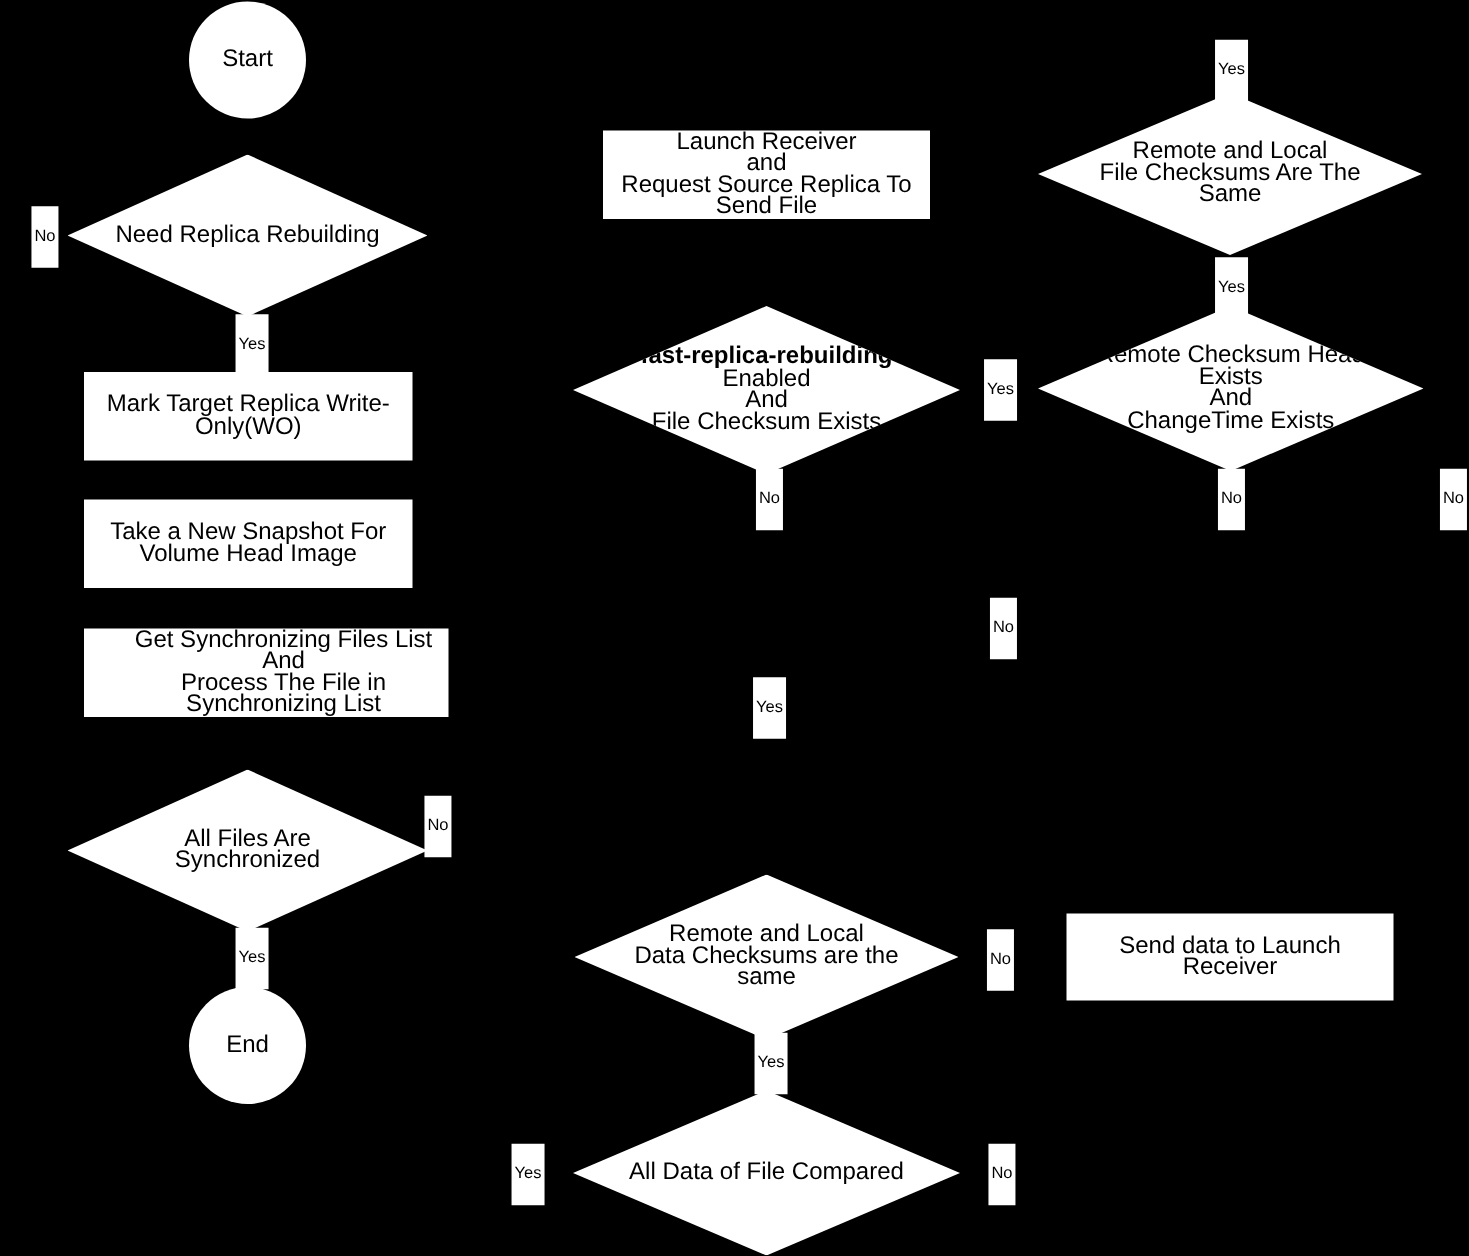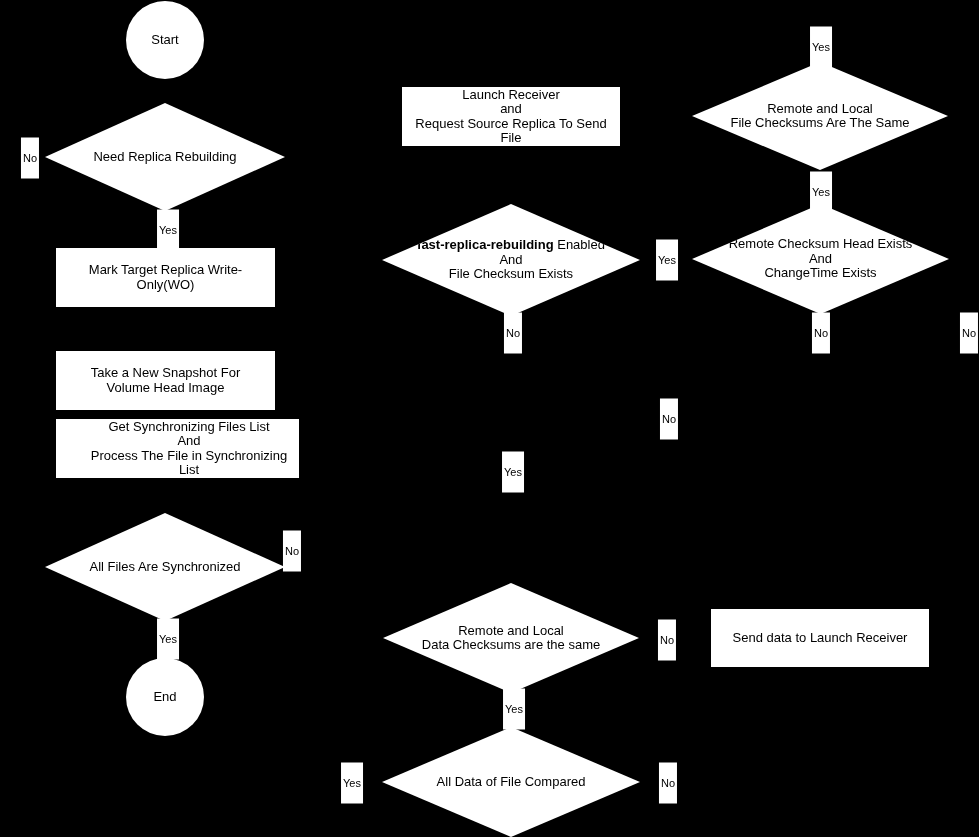--- a/index.html
+++ b/index.html
@@ -13,21 +13,21 @@
   .node {
     position:absolute;
     background:var(--shape, #ffffff);
     color:var(--text, #000000);
     display:flex; align-items:center; justify-content:center;
     text-align:center;
   }
   .circle  { border-radius:50%; }
   .diamond { clip-path:polygon(50% 0%, 100% 50%, 50% 100%, 0% 50%); }
   .node-label {
-    font-size:13px;
+    font-size:16px;
     line-height:14.5px;
     white-space:pre-line;
     padding:0 6px;
   }
   .diamond .node-label { padding:0 28px; }
   .bold { font-weight:bold; }
   .edge-label {
     position:absolute;
     transform:translate(-50%,-50%);
     background:var(--shape, #ffffff);
@@ -51,21 +51,21 @@
     <div class="node-label">Need Replica Rebuilding</div>
   </div>
 
   <div class="edge-label" style="left:30px; top:158px;">No</div>
   <div class="edge-label" style="left:168px; top:230px;">Yes</div>
 
   <div class="node" style="left:56px; top:248px; width:219px; height:59px;text-align:center;">
     <div class="node-label">Mark Target Replica Write-Only(WO)</div>
   </div>
 
-  <div class="node" style="left:56px; top:333px; width:219px; height:59px;margin-top:18px;">
+  <div class="node" style="left:56px; top:333px; width:219px; height:59px;">
     <div class="node-label">Take a New Snapshot For
 Volume Head Image</div>
   </div>
 
   <div class="node" style="left:56px; top:419px; width:220px; height:59px;padding-left:23px;">
     <div class="node-label">Get Synchronizing Files List
 And
 Process The File in Synchronizing List</div>
   </div>
 

